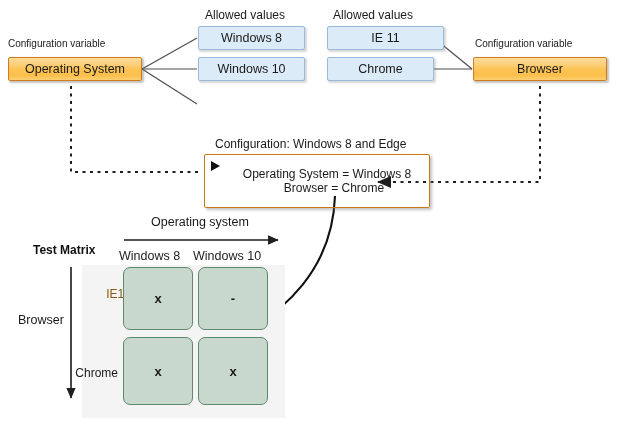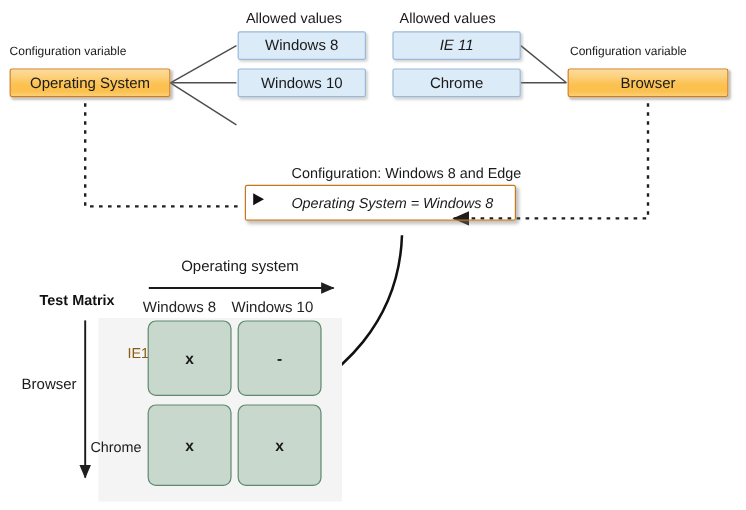--- a/index.html
+++ b/index.html
@@ -155,33 +155,34 @@
 
   <div class="caption bold" style="left:205px; top:8px;">Allowed values</div>
 
   <div class="node blue" style="left:198px; top:26px; width:107px; height:24px;">Windows 8</div>
 
   <div class="node blue" style="left:198px; top:57px; width:107px; height:24px;">Windows 10</div>
 
 
   <div class="caption bold" style="left:333px; top:8px;">Allowed values</div>
 
-  <div class="node blue" style="left:327px; top:26px; width:107px; height:24px;font-style:italic;">IE 11</div>
+  <div class="node blue" style="left:327px; top:26px; width:117px; height:24px;">IE 11</div>
 
   <div class="node blue" style="left:327px; top:57px; width:107px; height:24px;">Chrome</div>
 
   <div class="caption" style="left:475px; top:38px;">Configuration variable</div>
 
   <div class="node orange" style="left:473px; top:57px; width:134px; height:24px;">Browser</div>
 
-  <div class="caption bold" style="left:215px; top:137px;margin-left:28px;">Configuration: Windows 8 and Edge</div>
-
-  <div class="config-box" style="left:204px; top:154px; width:226px; height:30px;
-              background:linear-gradient(to bottom,#fde0aa 0%,#fcd07a 20%,#fcc558 50%,#fbc14e 78%,#fdd membrane 100%);font-style:italic;">
+  <div class="caption bold" style="left:215px; top:137px;">Configuration: Windows 8 and Edge</div>
+
+  <div class="config-box" style="left:204px; top:154px; width:226px; height:54px;
+              background:linear-gradient(to bottom,#fde0aa 0%,#fcd07a 20%,#fcc558 50%,#fbc14e 78%,#fdd membrane 100%);">
     <div class="config-line">Operating System = Windows 8</div>
+    <div class="config-line second">Browser = Chrome</div>
   </div>
 
   <svg style="position:absolute; left:210px; top:160px;" width="12" height="12" viewBox="0 0 12 12">
     <path d="M1,1 L10,6 L1,11 z" fill="#111111"></path>
   </svg>
 
   <div class="title-bold matrix-label" style="left:33px; top:217px;margin-top:26px;">Test Matrix</div>
 
   <div class="matrix-label axis-title" style="left:151px; top:215px;">Operating system</div>
 

